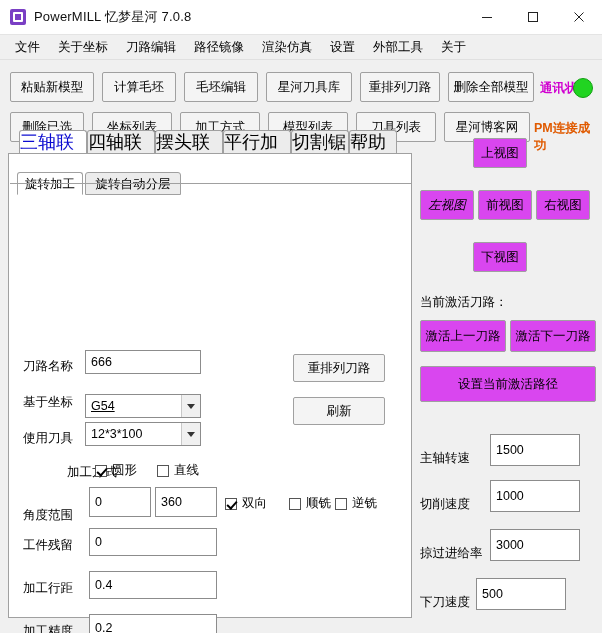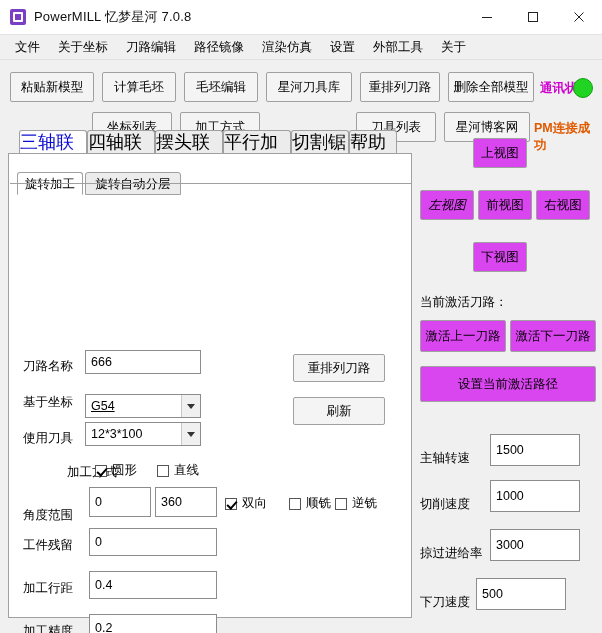--- a/index.html
+++ b/index.html
@@ -155,22 +155,24 @@
 <div class="toolbar">
   <div class="tbtn" style="left:10px;top:12px;width:84px;height:30px;">粘贴新模型</div>
   <div class="tbtn" style="left:102px;top:12px;width:74px;height:30px;">计算毛坯</div>
   <div class="tbtn" style="left:184px;top:12px;width:74px;height:30px;">毛坯编辑</div>
   <div class="tbtn" style="left:266px;top:12px;width:86px;height:30px;">星河刀具库</div>
   <div class="tbtn" style="left:360px;top:12px;width:80px;height:30px;">重排列刀路</div>
   <div class="tbtn" style="left:448px;top:12px;width:86px;height:30px;">删除全部模型</div>
   <div class="status-label" style="left:540px;top:20px;">通讯状态</div>
   <div class="status-dot" style="left:573px;top:18px;"></div>
 
+  <div class="tbtn" style="left:10px;top:52px;width:74px;height:30px;">删除已选</div>
   <div class="tbtn" style="left:92px;top:52px;width:80px;height:30px;">坐标列表</div>
   <div class="tbtn" style="left:180px;top:52px;width:80px;height:30px;">加工方式</div>
+  <div class="tbtn" style="left:268px;top:52px;width:80px;height:30px;">模型列表</div>
   <div class="tbtn" style="left:356px;top:52px;width:80px;height:30px;">刀具列表</div>
   <div class="tbtn" style="left:444px;top:52px;width:86px;height:30px;">星河博客网</div>
   <div class="status-label2" style="left:534px;top:60px;">PM连接成功</div>
 </div>
 
 <div class="tabstrip">
   <div class="tab active" style="left:0px;width:68px;">三轴联动</div>
   <div class="tab" style="left:68px;width:68px;">四轴联动</div>
   <div class="tab" style="left:136px;width:68px;">摆头联动</div>
   <div class="tab" style="left:204px;width:68px;">平行加工</div>

